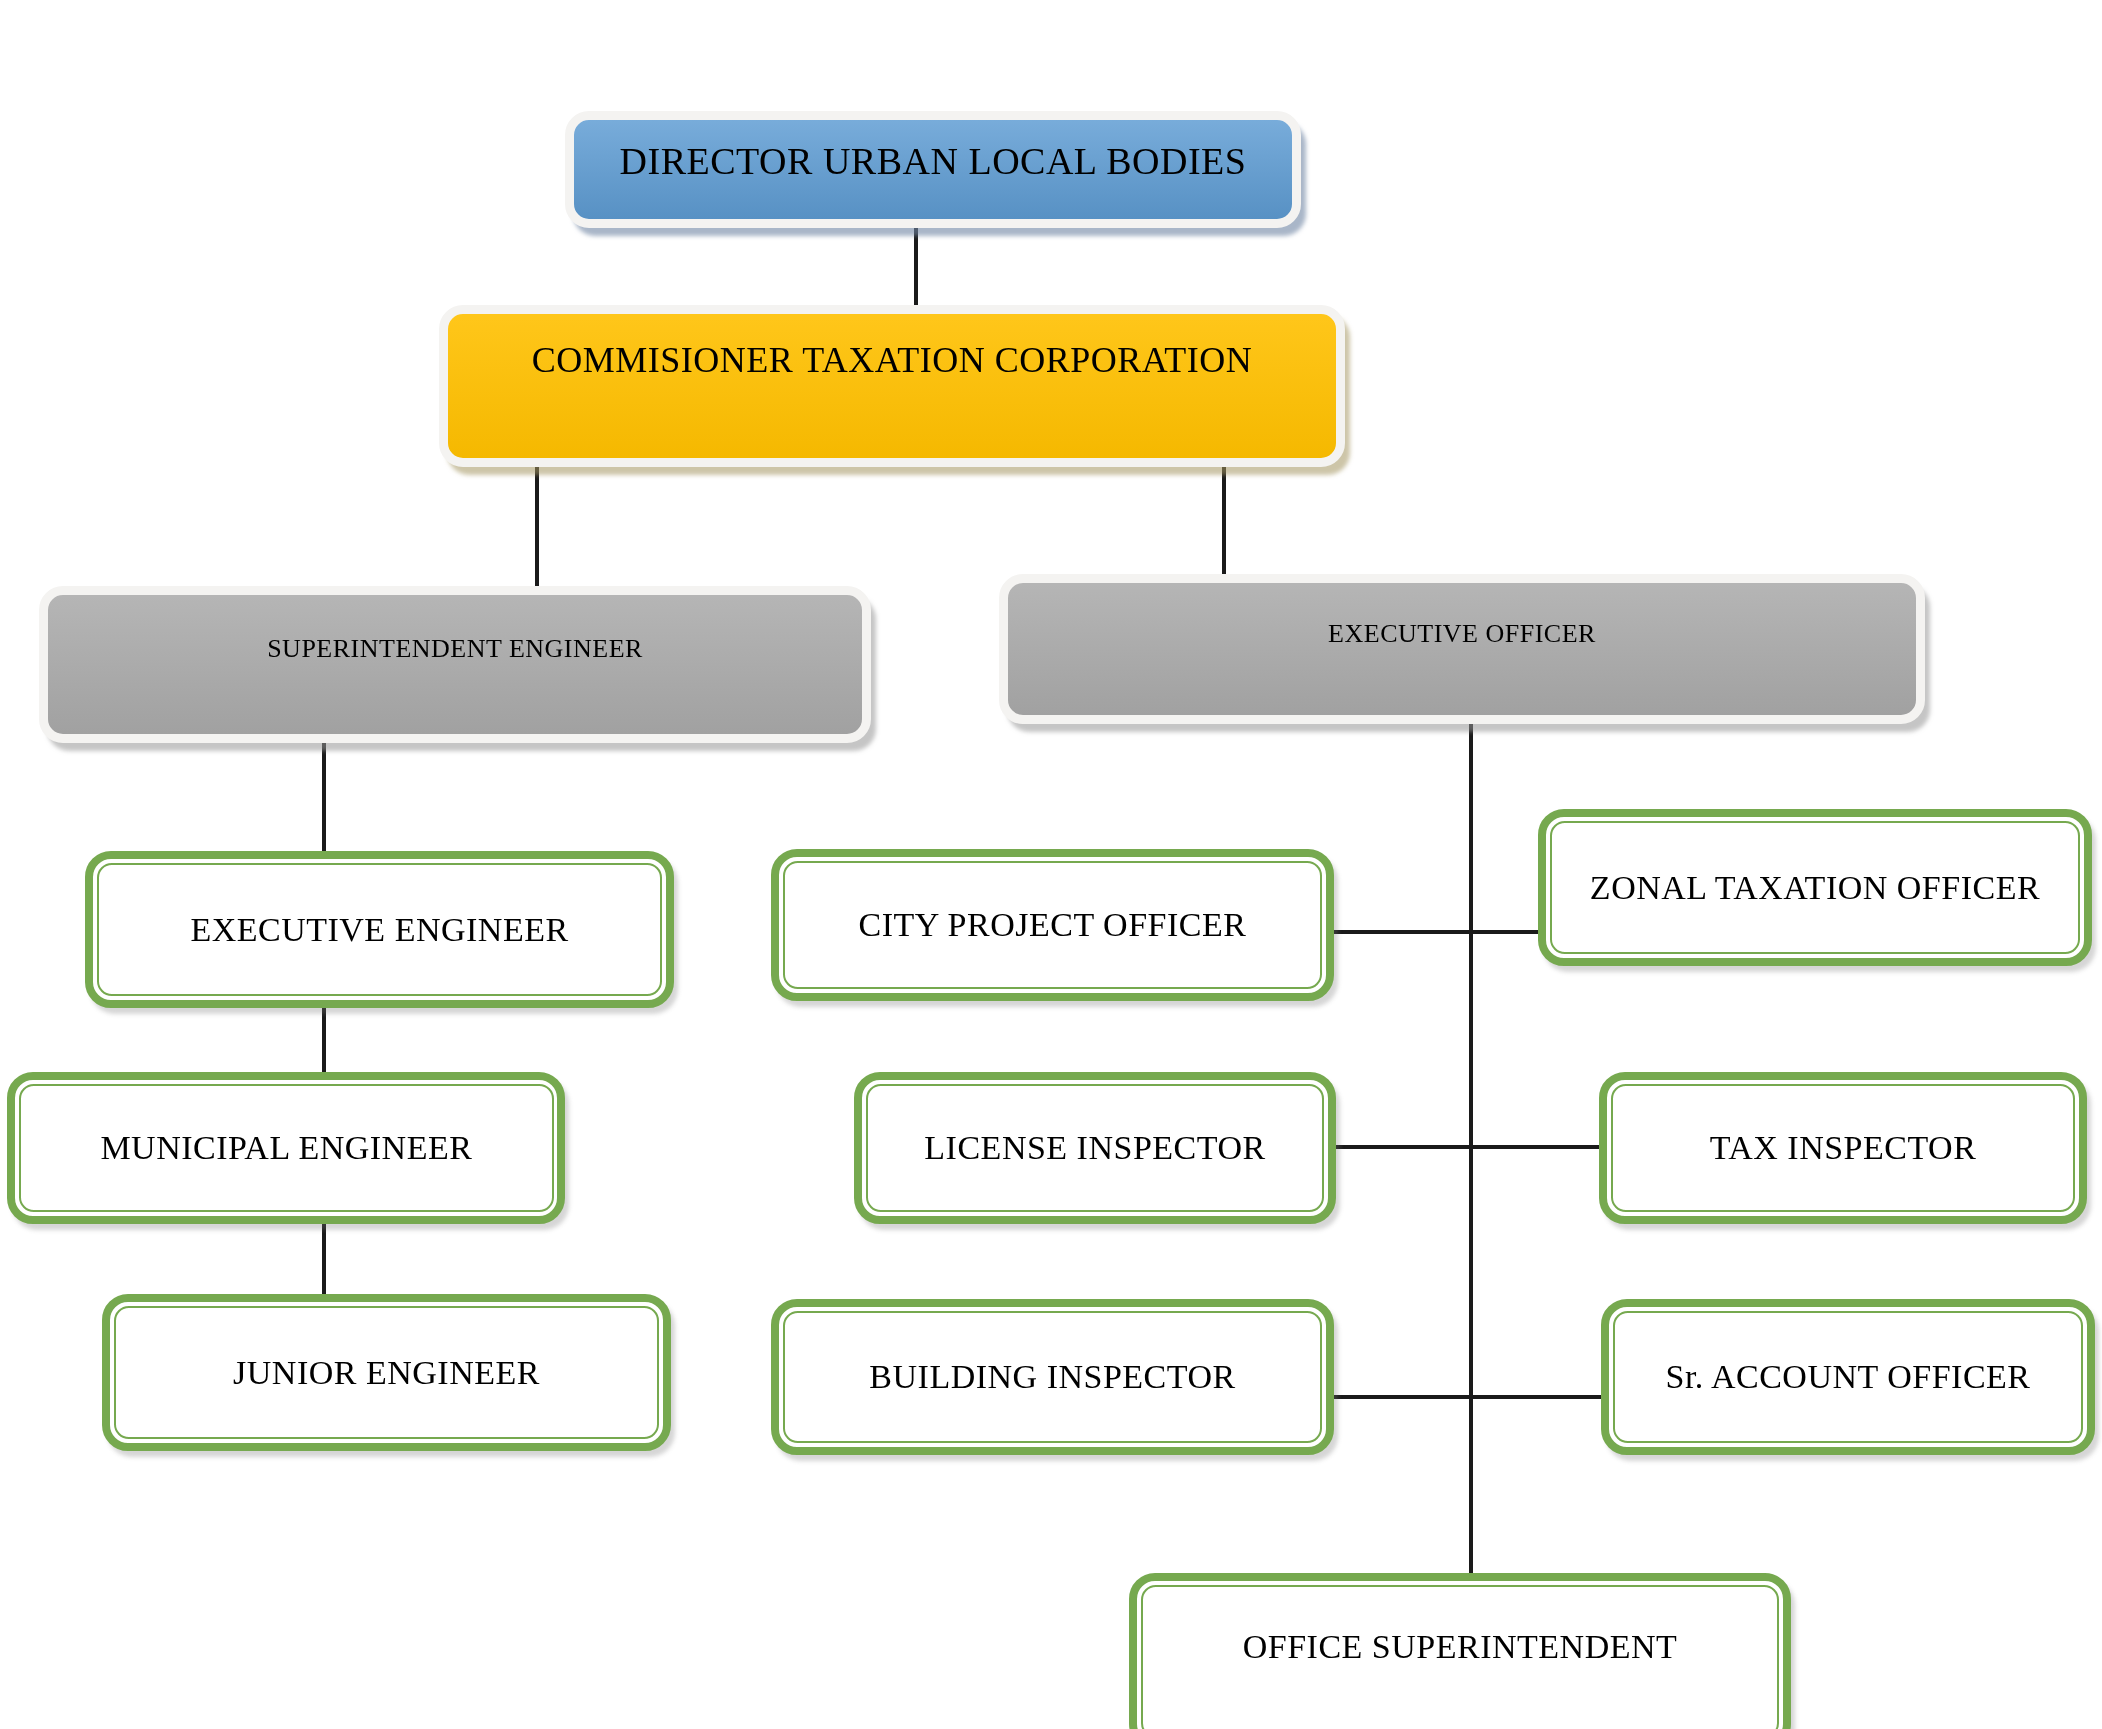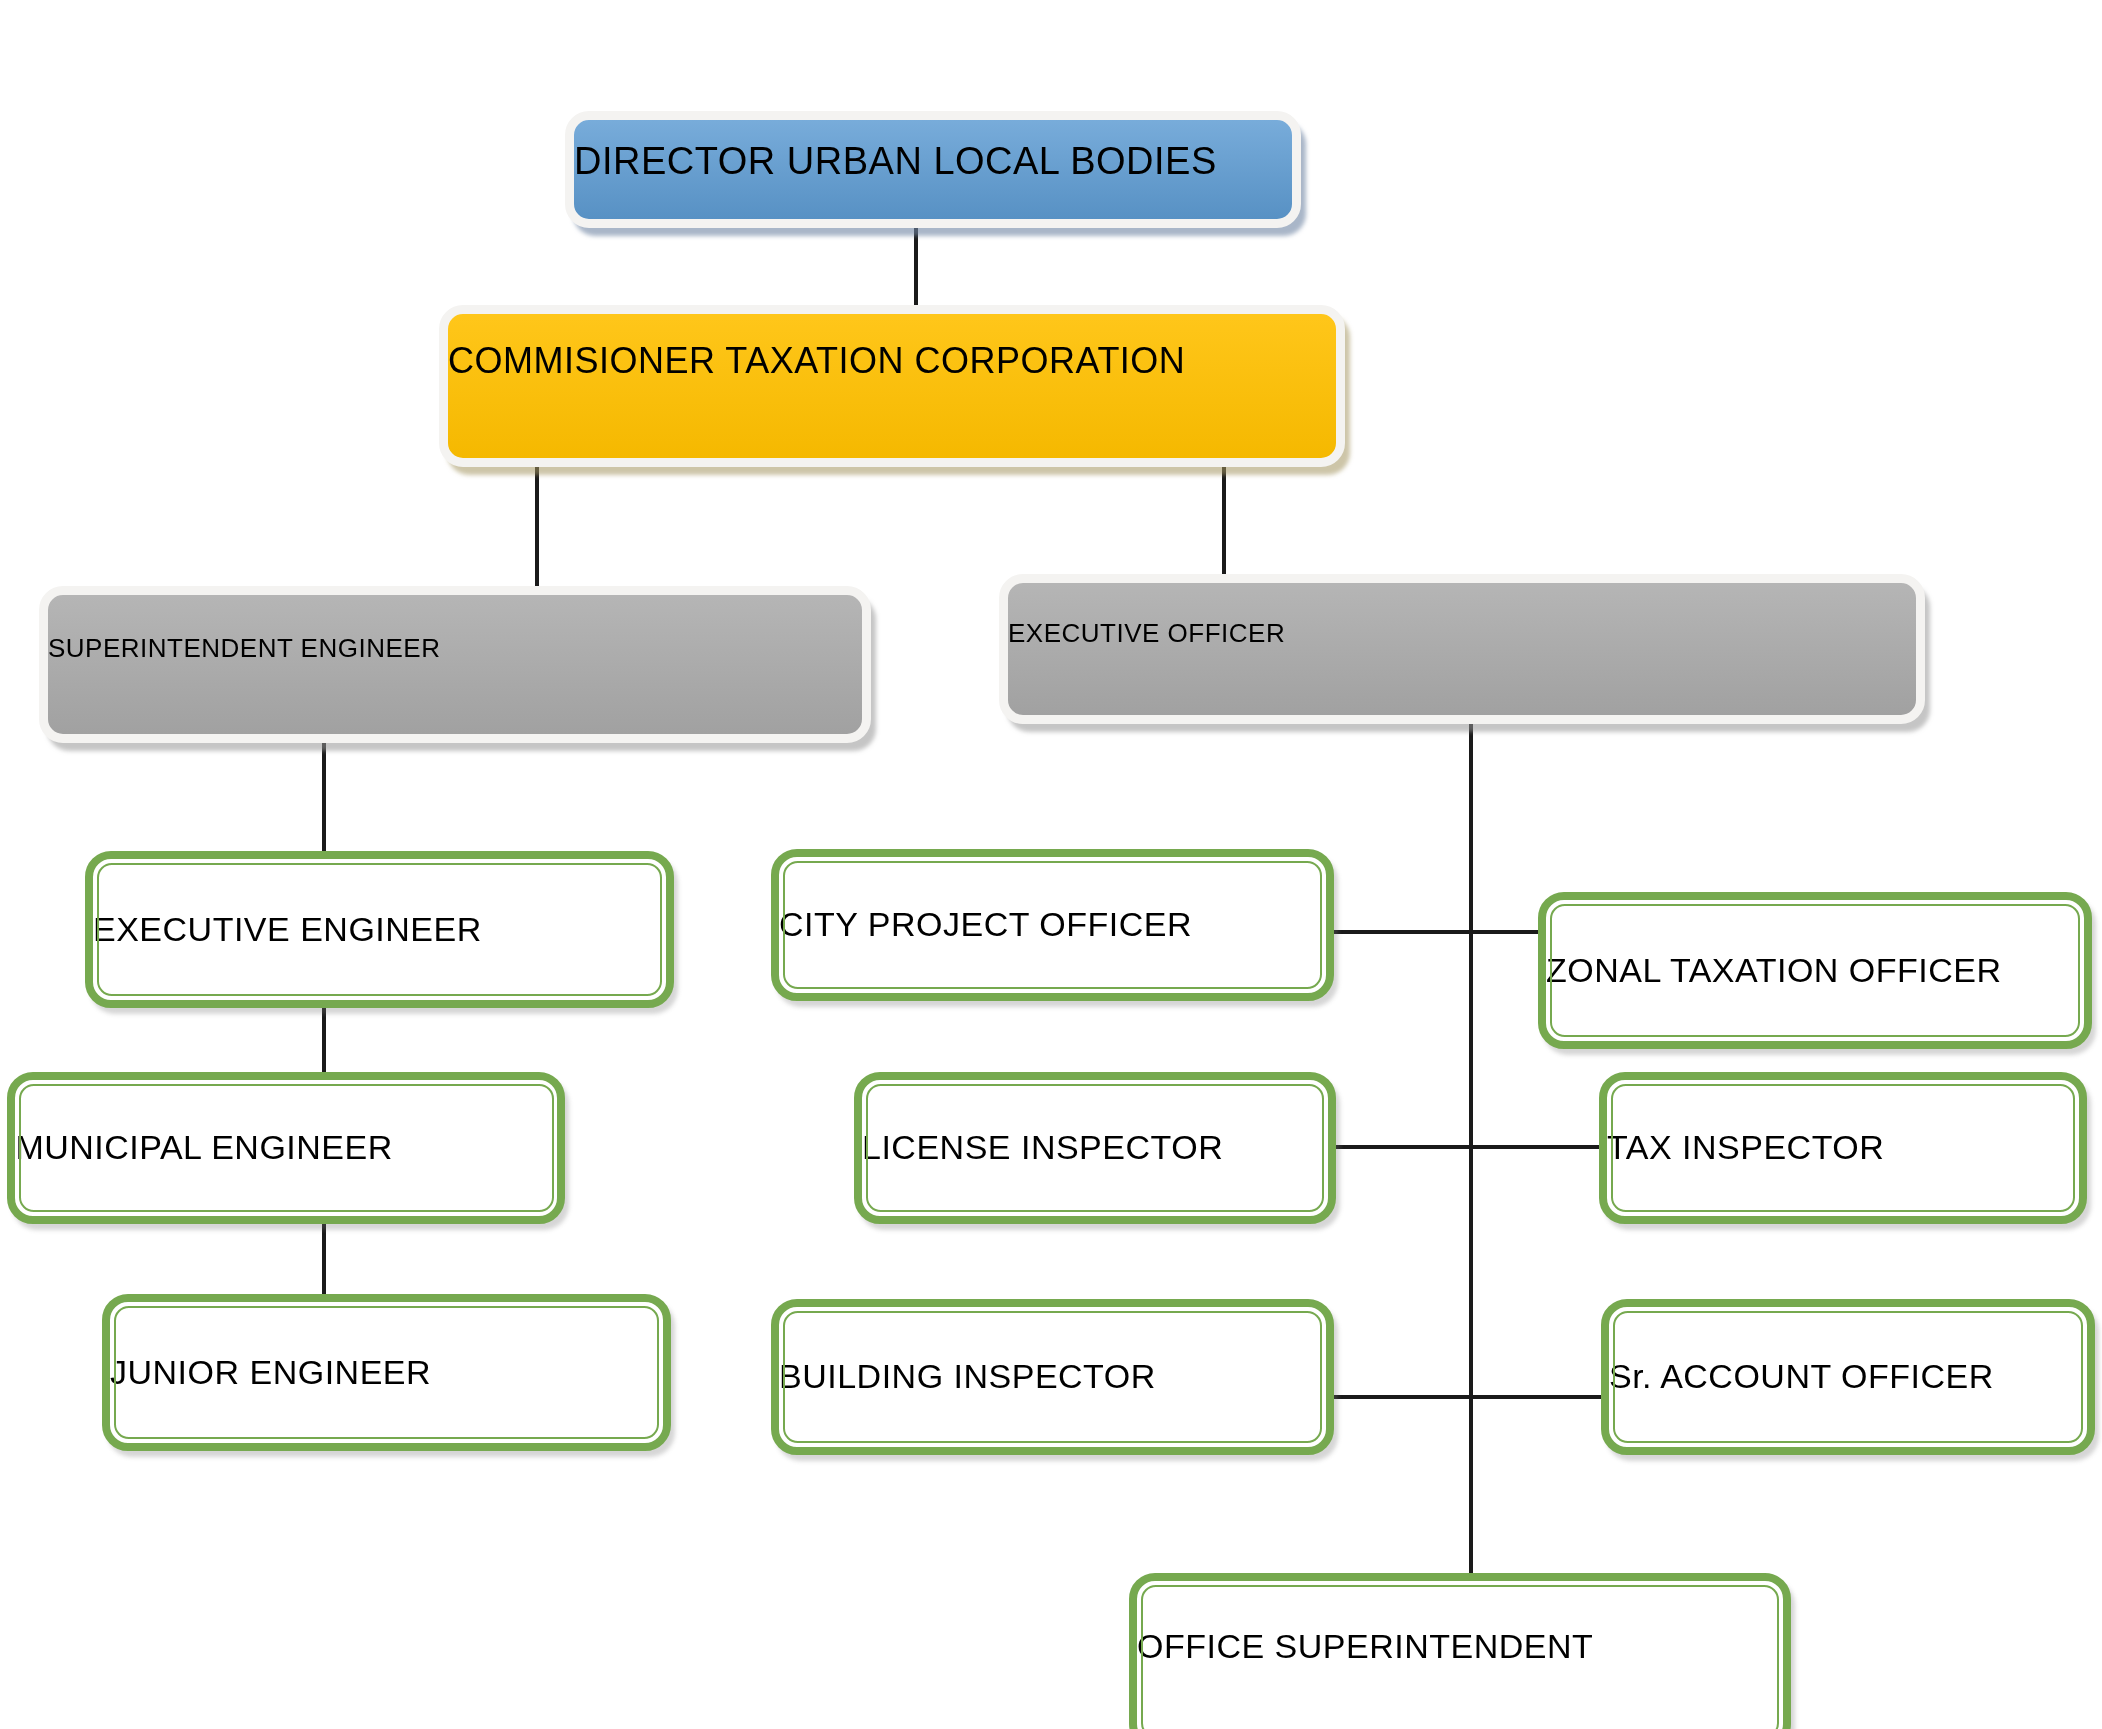--- a/index.html
+++ b/index.html
@@ -9,21 +9,23 @@
     background:#ffffff;
     font-family:"Liberation Sans", sans-serif;
     color:#000;
     overflow:hidden;
   }
   .node{
     position:absolute;
     box-sizing:border-box;
     display:flex;
     align-items:center;
+    justify-content:center;
     text-align:center;
+    font-family:Liberation Serif, serif;
   }
   .lbl{
     display:block;
     letter-spacing:0.5px;
     line-height:1.15;
     white-space:nowrap;
   }
   
   .framed{
     border:9.2px solid var(--frame,#F4F3F1);
@@ -119,21 +121,21 @@
   <div class="node green pb38" style="left:771px; top:849px; width:563px; height:152px;">
     <span class="lbl">CITY PROJECT OFFICER</span>
   </div>
   <div class="node green pb38" style="left:854px; top:1072px; width:482px; height:152px;">
     <span class="lbl">LICENSE INSPECTOR</span>
   </div>
   <div class="node green pb38" style="left:771px; top:1299px; width:563px; height:156px;">
     <span class="lbl">BUILDING INSPECTOR</span>
   </div>
 
-  <div class="node green pb38" style="left:1538px; top:892px; width:554px; height:157px;">
+  <div class="node green pb38" style="left:1538px; top:809px; width:554px; height:157px;">
     <span class="lbl">ZONAL TAXATION OFFICER</span>
   </div>
   <div class="node green pb38" style="left:1599px; top:1072px; width:488px; height:152px;">
     <span class="lbl">TAX INSPECTOR</span>
   </div>
   <div class="node green pb38" style="left:1601px; top:1299px; width:494px; height:156px;">
     <span class="lbl">Sr. ACCOUNT OFFICER</span>
   </div>
 
   <div class="node green pb32" style="left:1129px; top:1573px; width:662px; height:177px;">

